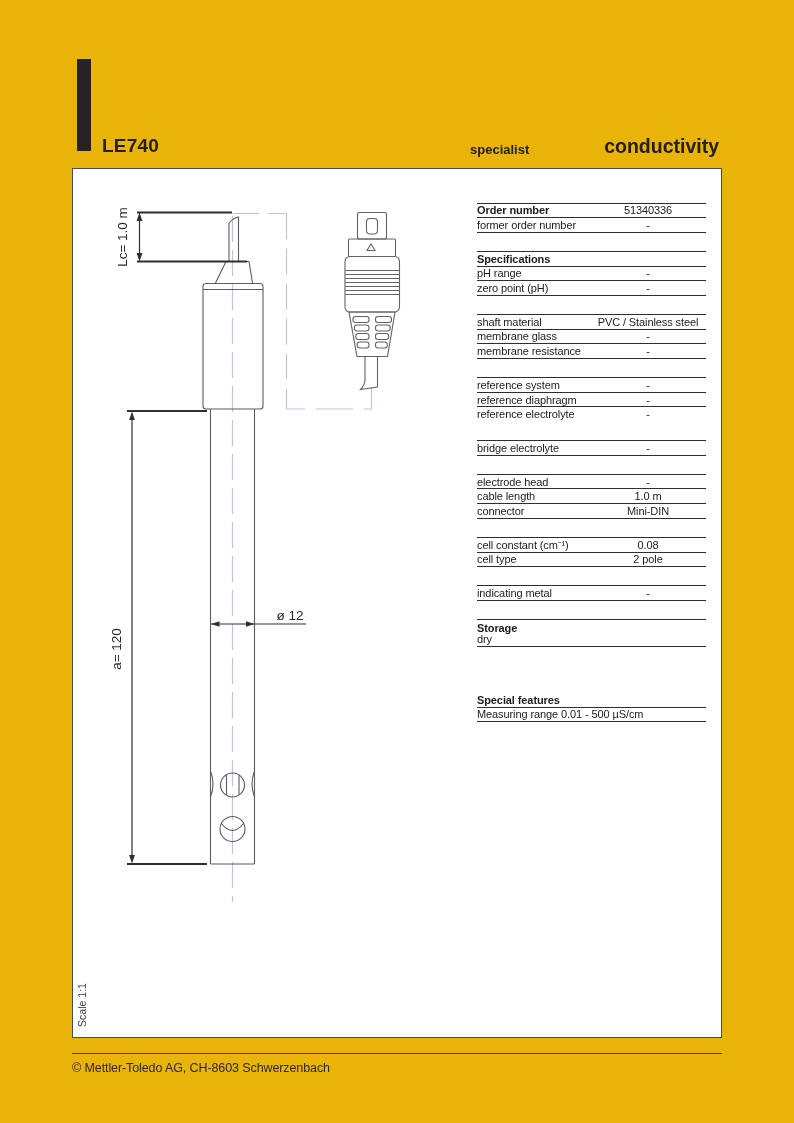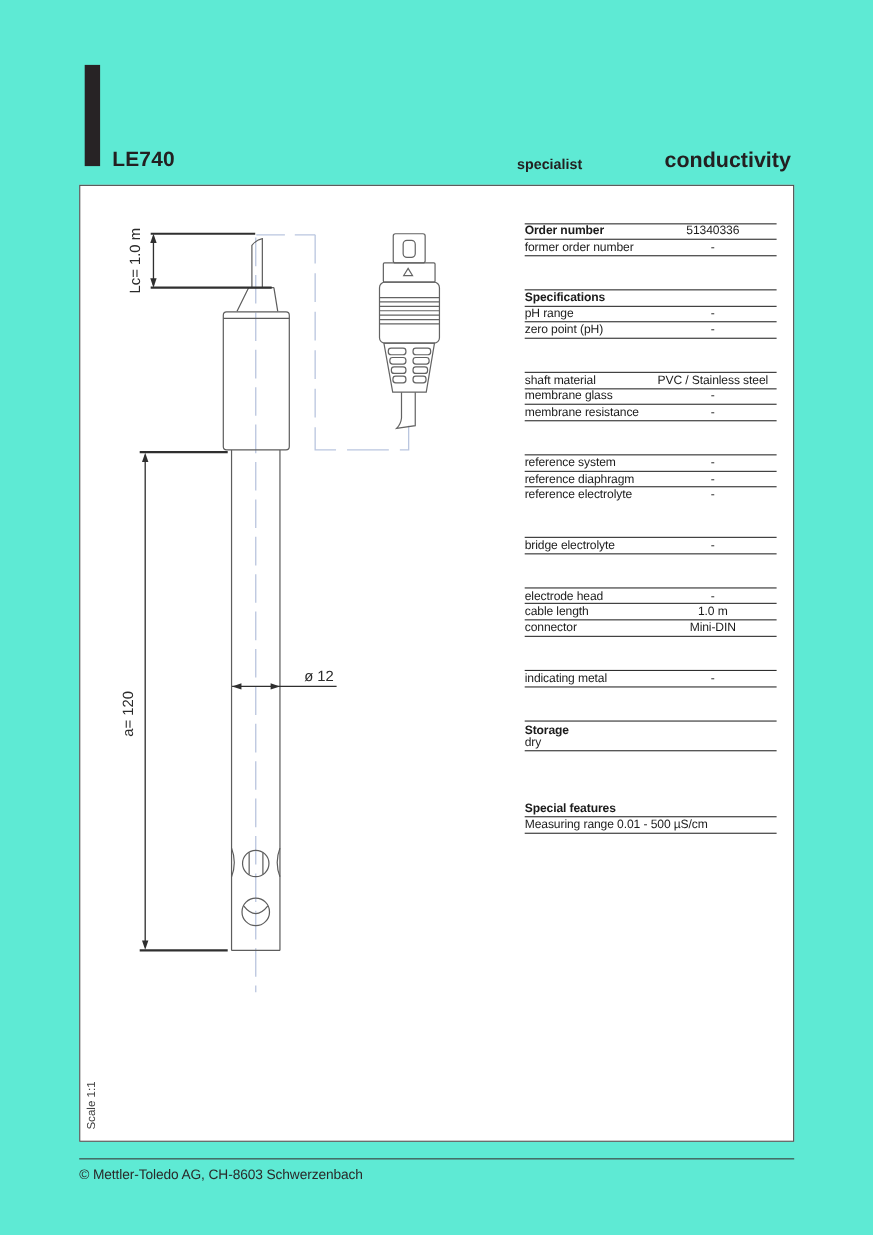--- a/index.html
+++ b/index.html
@@ -1,35 +1,35 @@
 <!DOCTYPE html>
 <html><head>
 <meta charset="utf-8">
 <style>
   html,body{margin:0;padding:0;background:#ffffff;}
   .page{
-    position:relative;width:794px;height:1123px;background:#5eead4;overflow:hidden;
+    position:relative;width:794px;height:1123px;background:#eab308;overflow:hidden;
     font-family:"Liberation Sans",sans-serif;color:#1e1e1e;
     -webkit-font-smoothing:antialiased;
   }
   .accent-bar{position:absolute;left:77px;top:59px;width:14px;height:92px;background:#272325;}
   .model-title{position:absolute;left:102px;top:135px;font-size:19px;font-weight:bold;letter-spacing:.2px;color:#232021;}
   .specialist-label{position:absolute;left:470px;top:142px;font-size:13px;font-weight:bold;color:#232021;}
   .category-label{position:absolute;right:75px;top:135px;font-size:19.5px;font-weight:bold;color:#232021;}
   .content-frame{
     position:absolute;left:72px;top:168px;width:650px;height:870px;
     border:1.6px solid #4b4b4b;box-sizing:border-box;background:#fff;
   }
   .diagram-svg{position:absolute;left:-1.6px;top:-1.6px;}
   
   .spec-table{
     position:absolute;left:404px;top:33.5px;width:229px;
     font-size:11px;letter-spacing:-.1px;color:#1c1c1c;line-height:1;
   }
-  .spec-group{border-top:1px solid #2e2e2e;margin-bottom:30px;}
+  .spec-group{border-top:1px solid #2e2e2e;margin-bottom:18px;}
   .spec-row{
     display:flex;align-items:center;height:14.7px;box-sizing:border-box;
     border-bottom:1px solid #2e2e2e;padding-top:1px;
   }
   .spec-row .spec-label{flex:none;width:113px;white-space:nowrap;}
   .spec-row .spec-value{flex:1;white-space:nowrap;text-align:center;}
   .spec-row.bold .spec-label{font-weight:bold;}
   .spec-row.tall{height:27px;align-items:flex-start;padding-top:3.5px;flex-direction:column;}
   .spec-row.noline{border-bottom-color:transparent;}
   .features{margin-top:46px;}
@@ -197,20 +197,30 @@
             <span class="spec-label">cable length</span>
             <span class="spec-value">1.0 m</span>
           </div>
           <div class="spec-row">
             <span class="spec-label">connector</span>
             <span class="spec-value">Mini-DIN</span>
           </div>
         </div>
         <div class="spec-group">
           <div class="spec-row">
+            <span class="spec-label">cell constant (cm⁻¹)</span>
+            <span class="spec-value">0.08</span>
+          </div>
+          <div class="spec-row">
+            <span class="spec-label">cell type</span>
+            <span class="spec-value">2 pole</span>
+          </div>
+        </div>
+        <div class="spec-group">
+          <div class="spec-row">
             <span class="spec-label">indicating metal</span>
             <span class="spec-value">-</span>
           </div>
         </div>
         <div class="spec-group">
           <div class="spec-row bold tall">
             <span class="spec-label">Storage</span>
             <span class="spec-value">dry</span>
           </div>
         </div>

